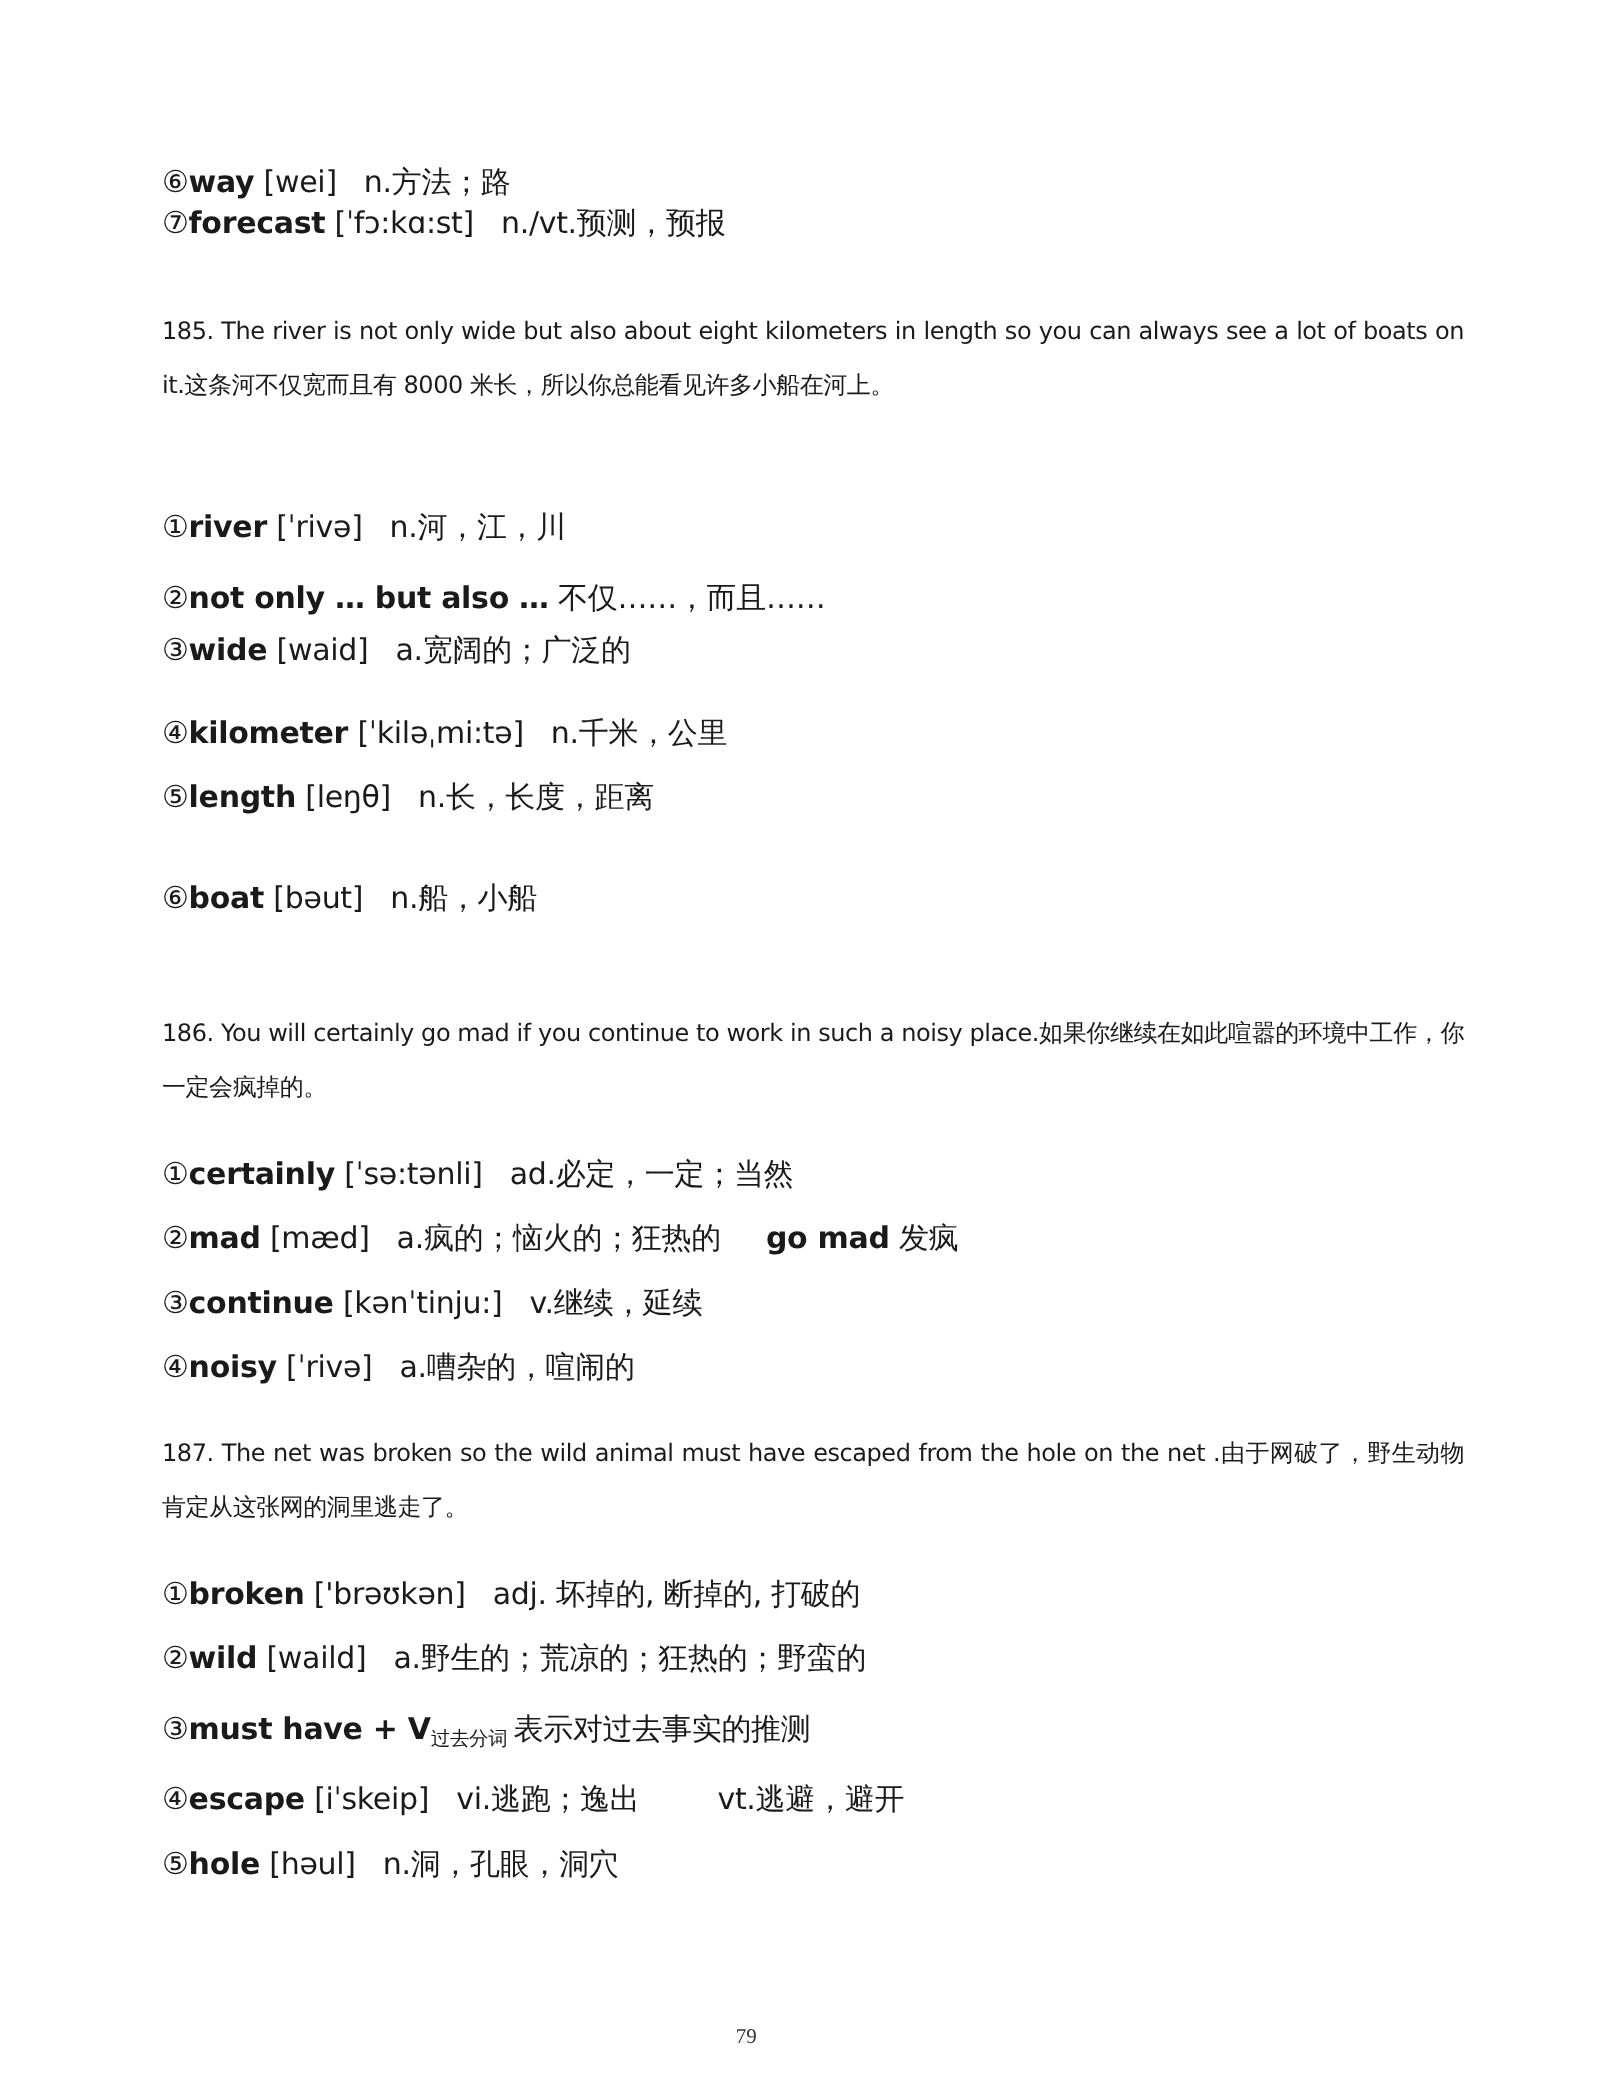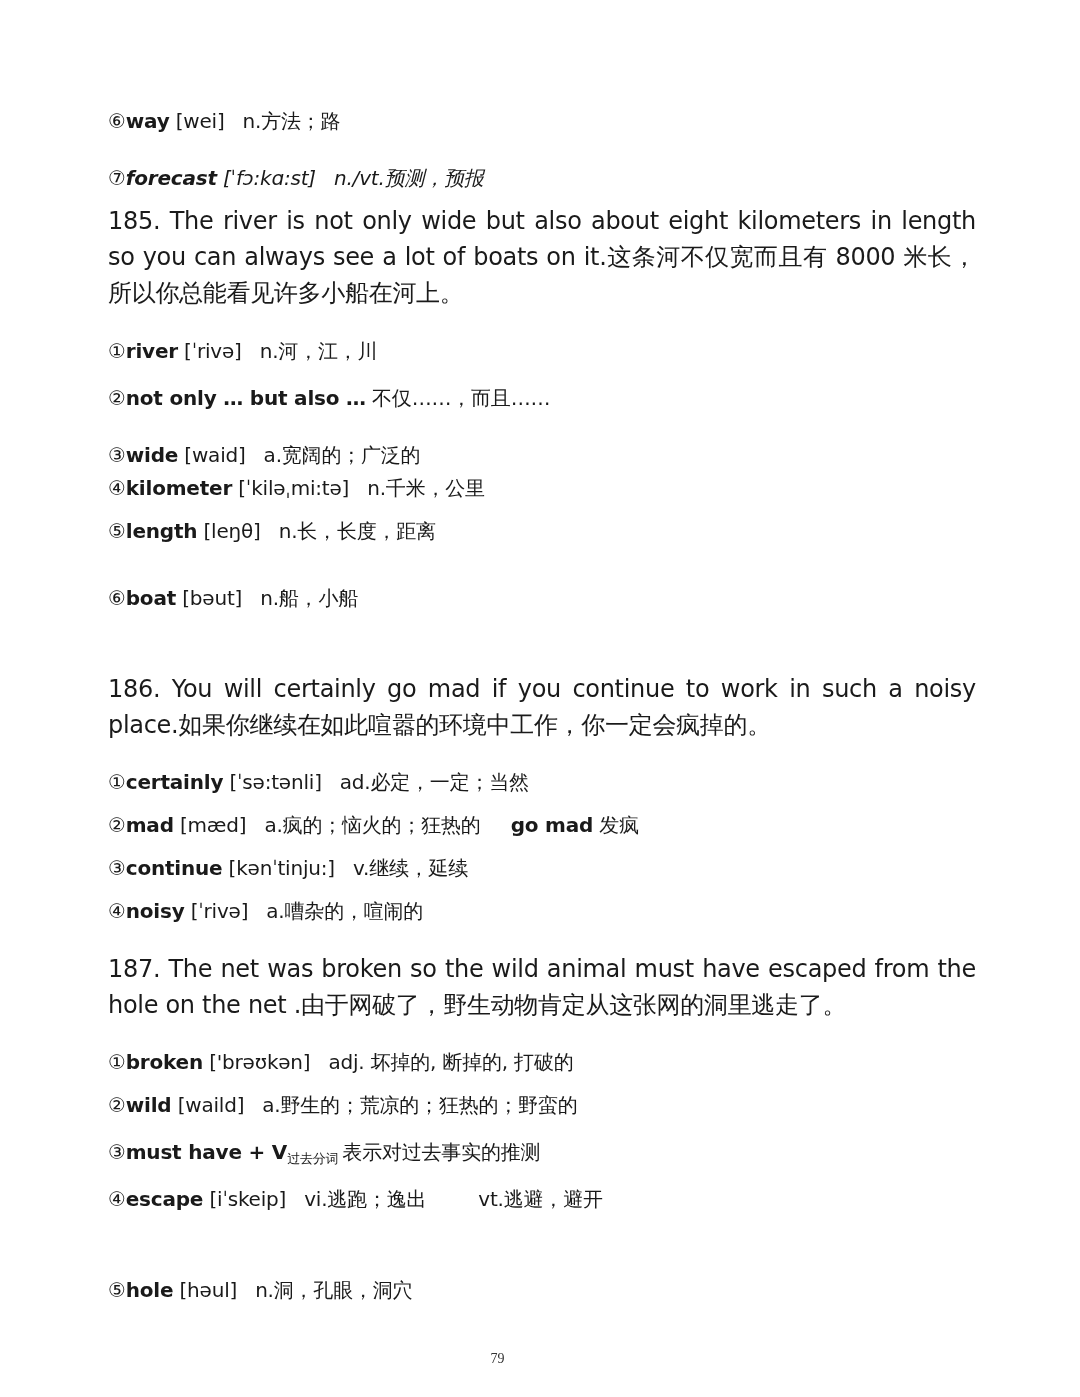--- a/index.html
+++ b/index.html
@@ -32,21 +32,21 @@
     .vocab .num { font-weight: normal; }
     .vocab .word { font-weight: bold; }
     .vocab .gap { display: inline-block; width: 18px; }
     .vocab .gap-wide { display: inline-block; width: 52px; }
     .vocab .gap-mid { display: inline-block; width: 30px; }
     .vocab .sub { font-size: 13px; vertical-align: -4px; margin-left: 0; margin-right: 4px; }
     .sentence {
       position: absolute;
       left: 0;
       width: 868px;
-      font-size: 24px;
+      font-size: 16px;
       line-height: 36px;
       text-align: justify;
       letter-spacing: -0.3px;
     }
     .page-number {
       position: absolute;
       left: 0;
       width: 995px;
       top: 1351px;
       text-align: center;
@@ -57,39 +57,39 @@
   </style>
 </head>
 <body>
 
 <div class="page">
 
   <div class="vocab" style="top:107px;">
     <span class="num">⑥</span><span class="word">way</span>
     <span>[wei]</span><span class="gap"></span><span>n.方法；路</span>
   </div>
-  <div class="vocab" style="top:164px;font-style:italic;">
+  <div class="vocab" style="top:134px;">
     <span class="num">⑦</span><span class="word">forecast</span>
     <span>[ˈfɔ:kɑ:st]</span><span class="gap"></span><span>n./vt.预测，预报</span>
   </div>
 
   <div class="sentence" style="top:203px;">
     <span>185.</span>
     <span>The river is not only wide but also about eight kilometers in length so you can always see a lot of boats on it.</span><span>这条河不仅宽而且有 8000 米长，所以你总能看见许多小船在河上。</span>
   </div>
 
   <div class="vocab" style="top:337px;">
     <span class="num">①</span><span class="word">river</span>
     <span>[ˈrivə]</span><span class="gap"></span><span>n.河，江，川</span>
   </div>
   <div class="vocab" style="top:384px;">
     <span class="num">②</span><span class="word">not only … but also …</span>
     <span>不仅……，而且……</span>
   </div>
-  <div class="vocab" style="top:441px;text-align:right;">
+  <div class="vocab" style="top:419px;text-align:right;">
     <span class="num">③</span><span class="word">wide</span>
     <span>[waid]</span><span class="gap"></span><span>a.宽阔的；广泛的</span>
   </div>
   <div class="vocab" style="top:474px;">
     <span class="num">④</span><span class="word">kilometer</span>
     <span>[ˈkiləˌmi:tə]</span><span class="gap"></span><span>n.千米，公里</span>
   </div>
   <div class="vocab" style="top:517px;">
     <span class="num">⑤</span><span class="word">length</span>
     <span>[leŋθ]</span><span class="gap"></span><span>n.长，长度，距离</span>
@@ -135,19 +135,19 @@
     <span class="num">②</span><span class="word">wild</span>
     <span>[waild]</span><span class="gap"></span><span>a.野生的；荒凉的；狂热的；野蛮的</span>
   </div>
   <div class="vocab" style="top:1138px;">
     <span class="num">③</span><span class="word">must have + V</span><span class="sub">过去分词</span><span>表示对过去事实的推测</span>
   </div>
   <div class="vocab" style="top:1185px;">
     <span class="num">④</span><span class="word">escape</span>
     <span>[iˈskeip]</span><span class="gap"></span><span>vi.逃跑；逸出</span><span class="gap-wide"></span><span>vt.逃避，避开</span>
   </div>
-  <div class="vocab" style="top:1276px;text-align:center;">
+  <div class="vocab" style="top:1228px;text-align:center;">
     <span class="num">⑤</span><span class="word">hole</span>
     <span>[həul]</span><span class="gap"></span><span>n.洞，孔眼，洞穴</span>
   </div>
 </div>
 
 <div class="page-number">79</div>
 
 </body></html>

